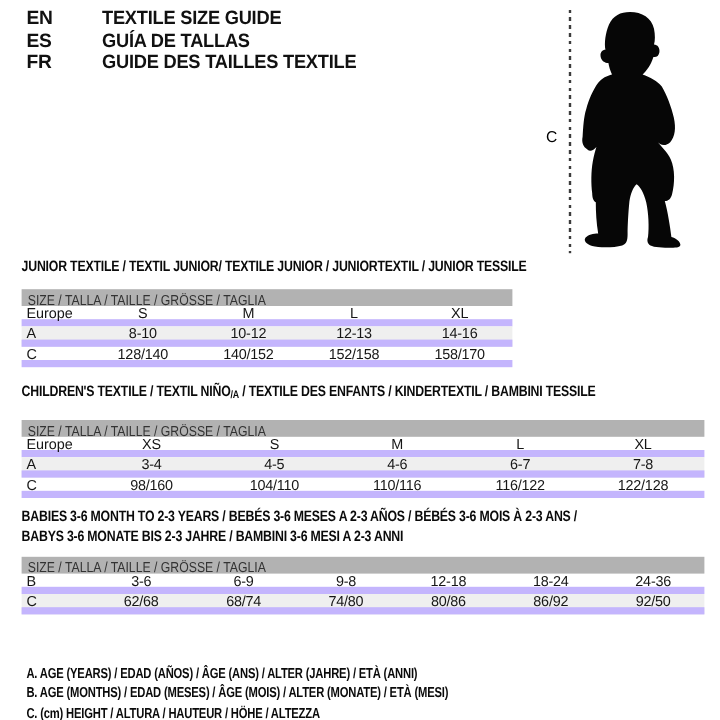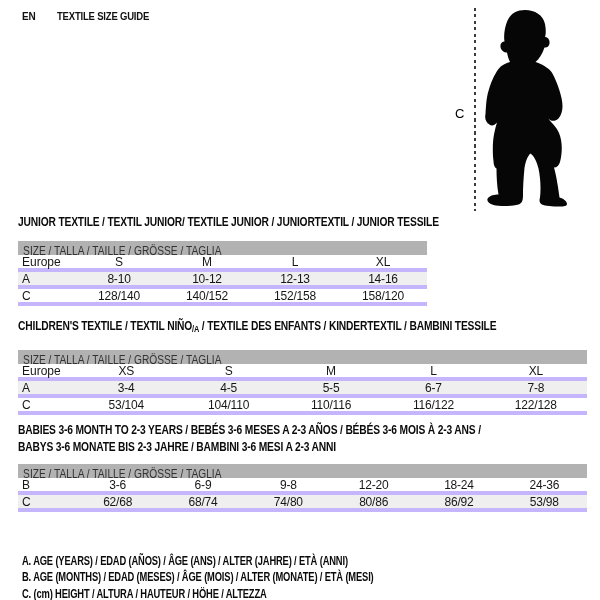--- a/index.html
+++ b/index.html
@@ -2,21 +2,21 @@
 <html><head>
 <meta charset="utf-8">
 <style>
   * { margin:0; padding:0; box-sizing:border-box; }
   html,body { width:600px; height:600px; background:#ffffff; }
   body { font-family:"Liberation Sans", sans-serif; color:#111; }
   #canvas { position:relative; width:600px; height:600px; background:#fff; overflow:hidden; }
 
   
   .lang-list { position:absolute; left:22px; top:7px; }
-  .lang-row { display:flex; height:18.6px; align-items:center; font-weight:bold; font-size:10px; letter-spacing:-0.2px; }
+  .lang-row { display:flex; height:18.6px; align-items:center; font-weight:bold; font-size:16px; letter-spacing:-0.2px;gap:28px; }
   .lang-code { width:35px; }
   .lang-text { white-space:nowrap; transform:scaleX(.95); transform-origin:0 50%; }
 
   
   .dash-line { position:absolute; left:474px; top:8px; width:2px; height:203px;
     background:repeating-linear-gradient(to bottom, #3c3c3c 0 3px, transparent 3px 6.5px); }
   .c-label { position:absolute; left:455px; top:106px; font-size:13px; color:#000; }
   .baby-svg { position:absolute; left:481px; top:6px; }
 
   
@@ -24,39 +24,47 @@
     transform:scaleX(.82); transform-origin:0 0; letter-spacing:-0.2px; color:#0a0a0a; }
   .sec-title .sub { font-size:9px; vertical-align:-2px; }
   .two-line div { line-height:17px; }
 
   
   .stable { position:absolute; left:18px; }
   .thead { height:14px; background:#b2b2b2; overflow:hidden; }
   .thead span { display:inline-block; font-size:12px; line-height:14px; color:#333; padding-left:6px;
     white-space:nowrap; transform:scaleX(.85); transform-origin:0 0; }
   .trow { display:flex; align-items:center; height:17px; font-size:12px; color:#161616;
-    border-bottom:4px solid #c4b5fd; }
+    border-bottom:6px solid #c4b5fd; }
   .trow.alt { background:#efefef; }
   .c0 { width:57px; padding-left:4px; text-align:left; }
   .cv { flex:1; text-align:center; letter-spacing:-0.2px; }
 
   
   .notes { position:absolute; left:22px; top:554px; }
   .note-line { height:16.4px; font-weight:bold; font-size:12px; white-space:nowrap;
     transform:scaleX(.78); transform-origin:0 50%; letter-spacing:-0.2px; color:#0a0a0a; }
 </style>
 </head>
 <body>
 
 <div id="canvas">
 
   <div class="lang-list">
     <div class="lang-row">
       <span class="lang-code">EN</span>
       <span class="lang-text">TEXTILE SIZE GUIDE</span>
+    </div>
+    <div class="lang-row">
+      <span class="lang-code">ES</span>
+      <span class="lang-text">GUÍA DE TALLAS</span>
+    </div>
+    <div class="lang-row">
+      <span class="lang-code">FR</span>
+      <span class="lang-text">GUIDE DES TAILLES TEXTILE</span>
     </div>
   </div>
 
   <div class="dash-line"></div>
   <div class="c-label">C</div>
   <svg class="baby-svg" width="90" height="202" viewBox="0 0 90 202">
     <path fill="#060606" d="M44 4
       C54 4 62 9 64 18 C65 23 65 28 64 31
       C67 31 69 34 68.5 37.5 C68 40.5 66 42 63.5 41.5
       C61.5 48 58 53 54.5 56
@@ -99,21 +107,21 @@
       <span class="cv">8-10</span>
       <span class="cv">10-12</span>
       <span class="cv">12-13</span>
       <span class="cv">14-16</span>
     </div>
     <div class="trow">
       <span class="c0">C</span>
       <span class="cv">128/140</span>
       <span class="cv">140/152</span>
       <span class="cv">152/158</span>
-      <span class="cv">158/120</span>
+      <span class="cv">158/170</span>
     </div>
   </div>
 
   <div class="sec-title" style="top:319px;">
     <span>CHILDREN'S TEXTILE / TEXTIL NIÑO</span><span class="sub">/A</span><span> / TEXTILE DES ENFANTS / KINDERTEXTIL / BAMBINI TESSILE</span>
   </div>
   <div class="stable" style="top:350px; width:569px;">
     <div class="thead">
       <span>SIZE / TALLA / TAILLE / GRÖSSE / TAGLIA</span>
     </div>
@@ -122,59 +130,59 @@
       <span class="cv">XS</span>
       <span class="cv">S</span>
       <span class="cv">M</span>
       <span class="cv">L</span>
       <span class="cv">XL</span>
     </div>
     <div class="trow alt">
       <span class="c0">A</span>
       <span class="cv">3-4</span>
       <span class="cv">4-5</span>
-      <span class="cv">5-5</span>
+      <span class="cv">4-6</span>
       <span class="cv">6-7</span>
       <span class="cv">7-8</span>
     </div>
     <div class="trow">
       <span class="c0">C</span>
-      <span class="cv">53/104</span>
+      <span class="cv">98/160</span>
       <span class="cv">104/110</span>
       <span class="cv">110/116</span>
       <span class="cv">116/122</span>
       <span class="cv">122/128</span>
     </div>
   </div>
 
   <div class="sec-title two-line" style="top:422px;">
     <div>BABIES 3-6 MONTH TO 2-3 YEARS / BEBÉS 3-6 MESES A 2-3 AÑOS / BÉBÉS 3-6 MOIS À 2-3 ANS /</div>
     <div>BABYS 3-6 MONATE BIS 2-3 JAHRE / BAMBINI 3-6 MESI A 2-3 ANNI</div>
   </div>
   <div class="stable" style="top:464px; width:569px;">
     <div class="thead">
       <span>SIZE / TALLA / TAILLE / GRÖSSE / TAGLIA</span>
     </div>
     <div class="trow">
       <span class="c0">B</span>
       <span class="cv">3-6</span>
       <span class="cv">6-9</span>
       <span class="cv">9-8</span>
-      <span class="cv">12-20</span>
+      <span class="cv">12-18</span>
       <span class="cv">18-24</span>
       <span class="cv">24-36</span>
     </div>
     <div class="trow alt">
       <span class="c0">C</span>
       <span class="cv">62/68</span>
       <span class="cv">68/74</span>
       <span class="cv">74/80</span>
       <span class="cv">80/86</span>
       <span class="cv">86/92</span>
-      <span class="cv">53/98</span>
+      <span class="cv">92/50</span>
     </div>
   </div>
 
   <div class="notes">
     <div class="note-line">A. AGE (YEARS) / EDAD (AÑOS) / ÂGE (ANS) / ALTER (JAHRE) / ETÀ (ANNI)</div>
     <div class="note-line">B. AGE (MONTHS) / EDAD (MESES) / ÂGE (MOIS) / ALTER (MONATE) / ETÀ (MESI)</div>
     <div class="note-line">C. (cm) HEIGHT / ALTURA / HAUTEUR / HÖHE / ALTEZZA</div>
   </div>
 
 </div>

